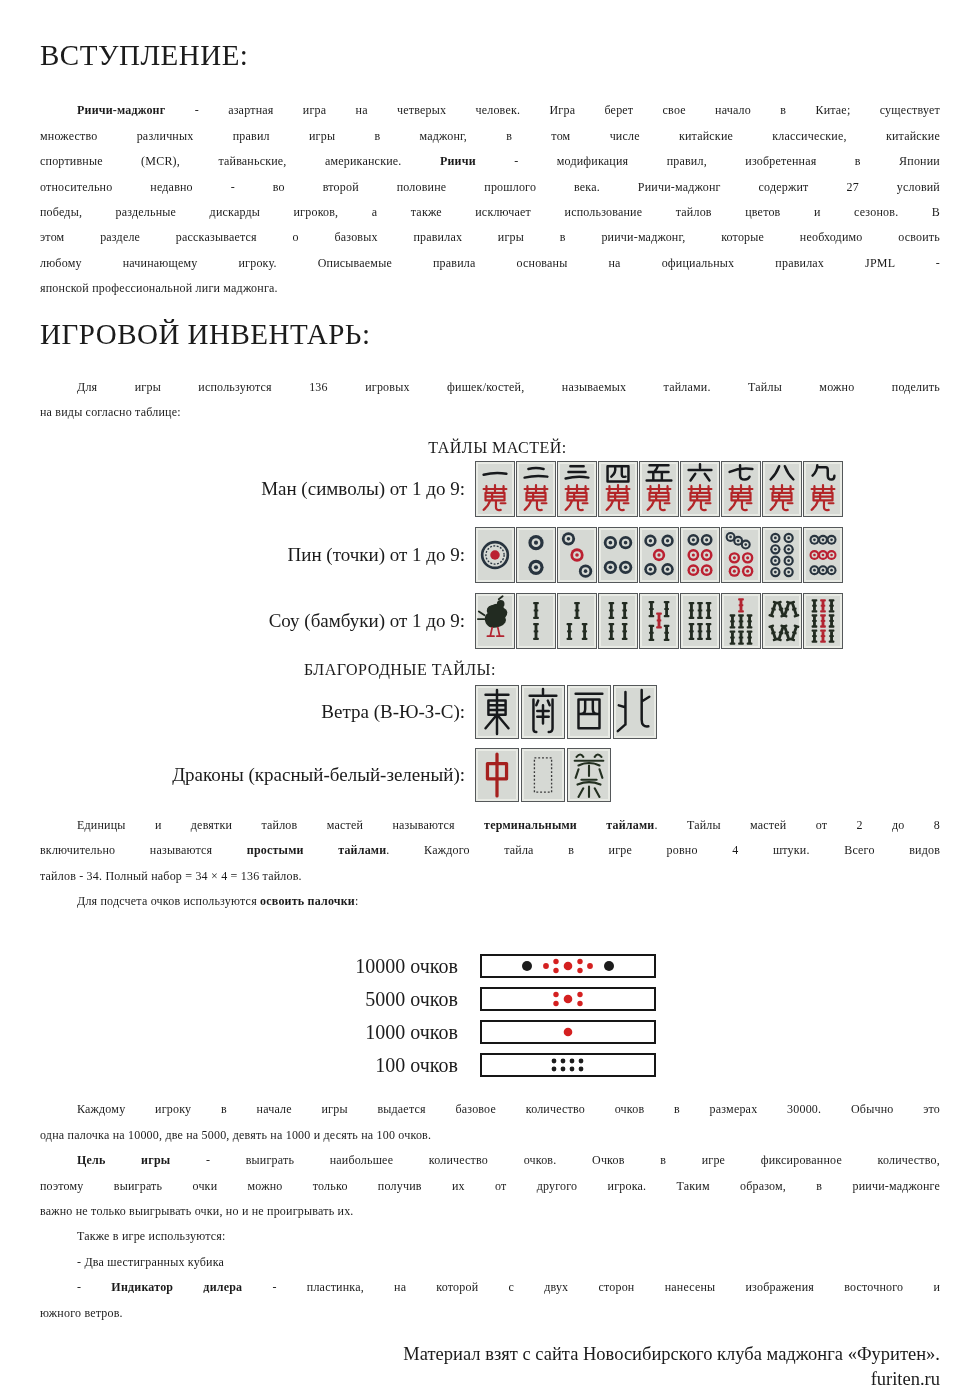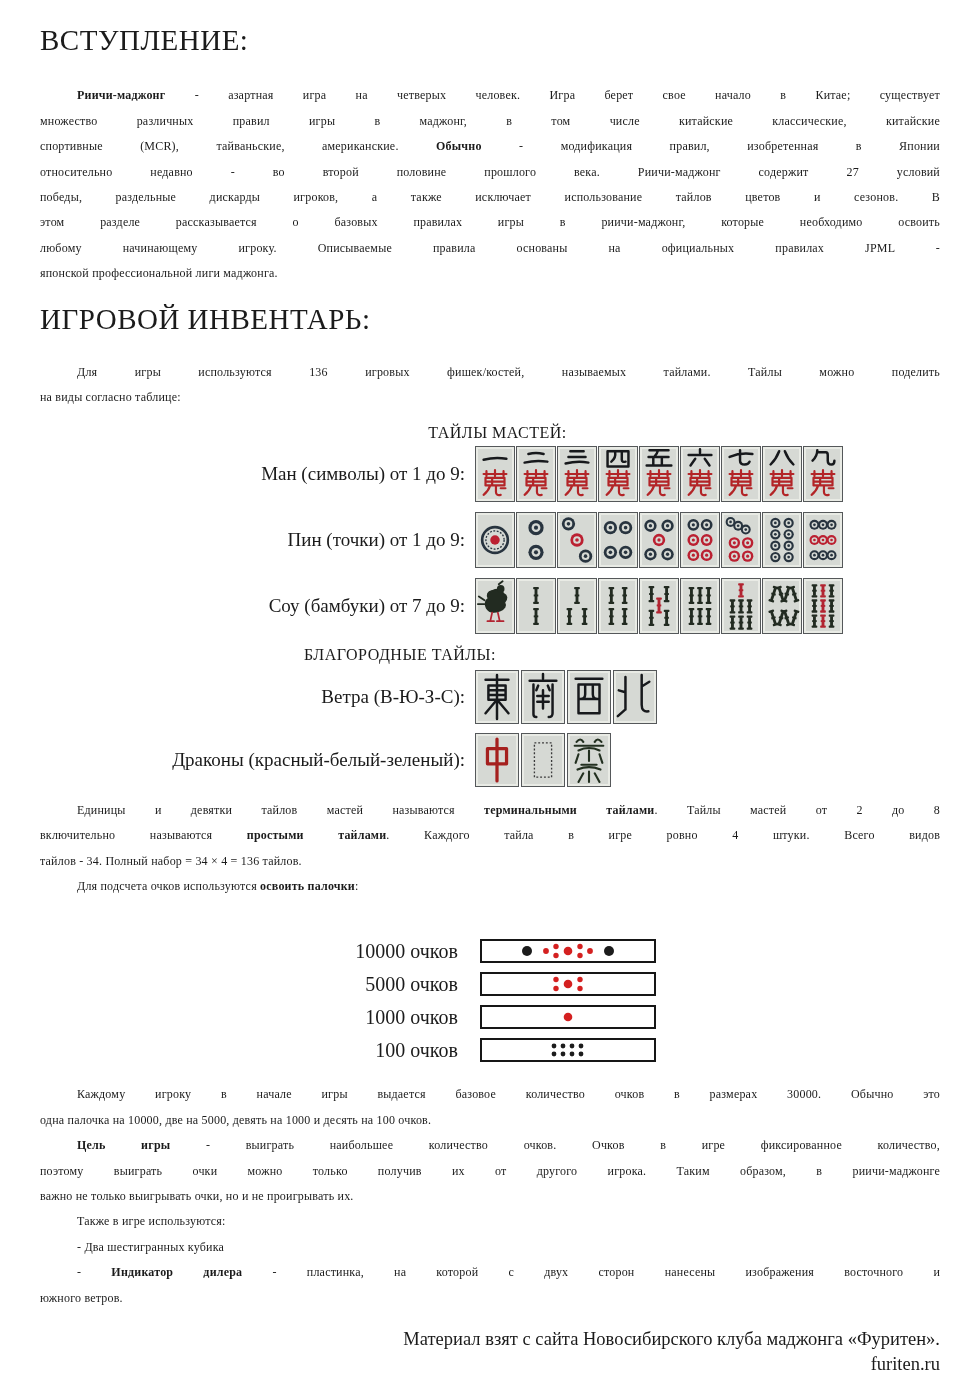--- a/index.html
+++ b/index.html
@@ -1,17 +1,17 @@
 <!DOCTYPE html>
 <html><head>
 <meta charset="utf-8">
 <style>
   html,body{margin:0;padding:0;background:#ffffff;}
   body{width:980px;height:1400px;overflow:hidden;font-family:"Liberation Serif","DejaVu Serif",serif;color:#1b1b1b;}
-  .page{box-sizing:border-box;width:980px;height:1032px;padding:24px 40px 0 40px;}
+  .page{box-sizing:border-box;width:980px;height:1032px;padding:39px 40px 0 40px;}
   h1{font-size:29px;font-weight:normal;margin:0;line-height:1.15;letter-spacing:0.5px;}
   h1.inv{margin-top:16px;}
   .para{font-size:12px;line-height:25.4px;letter-spacing:0.2px;}
   .pline{text-align:justify;text-align-last:justify;white-space:normal;}
   .pline.first{text-indent:37px;}
   .pline.last{text-align:left;text-align-last:auto;}
   .para.intro{margin-top:26px;}
   .para.invp{margin-top:24px;}
   .para.terminal{margin-top:11px;}
   .para.p4a{margin-top:20px;}
@@ -35,21 +35,21 @@
 </style>
 </head>
 <body>
 
 <div class="page">
 
   <h1>ВСТУПЛЕНИЕ:</h1>
   <div class="para intro">
       <div class="pline first"><span style="font-weight: bold;">Риичи-маджонг</span><span> - азартная игра на четверых человек. Игра берет свое начало в Китае; существует</span></div>
       <div class="pline"><span>множество различных правил игры в маджонг, в том числе китайские классические, китайские</span></div>
-      <div class="pline"><span>спортивные (MCR), тайваньские, американские. </span><span style="font-weight: bold;">Обычно</span><span> - модификация правил, изобретенная в Японии</span></div>
+      <div class="pline"><span>спортивные (MCR), тайваньские, американские. </span><span style="font-weight: bold;">Риичи</span><span> - модификация правил, изобретенная в Японии</span></div>
       <div class="pline"><span>относительно недавно - во второй половине прошлого века. Риичи-маджонг содержит 27 условий</span></div>
       <div class="pline"><span>победы, раздельные дискарды игроков, а также исключает использование тайлов цветов и сезонов. В</span></div>
       <div class="pline"><span>этом разделе рассказывается о базовых правилах игры в риичи-маджонг, которые необходимо освоить</span></div>
       <div class="pline"><span>любому начинающему игроку. Описываемые правила основаны на официальных правилах JPML -</span></div>
       <div class="pline last"><span>японской профессиональной лиги маджонга.</span></div>
     </div>
 
   <h1 class="inv">ИГРОВОЙ ИНВЕНТАРЬ:</h1>
   <div class="para invp">
       <div class="pline first"><span>Для игры используются 136 игровых фишек/костей, называемых тайлами. Тайлы можно поделить</span></div>
@@ -251,21 +251,21 @@
             <circle cx="20" cy="44" r="5.2" fill="#28343f"></circle>
             <circle cx="20" cy="44" r="3.016" fill="#d6d9d4"></circle>
             <circle cx="20" cy="44" r="1.4040000000000001" fill="#28343f"></circle>
             <circle cx="29" cy="44" r="5.2" fill="#28343f"></circle>
             <circle cx="29" cy="44" r="3.016" fill="#d6d9d4"></circle>
             <circle cx="29" cy="44" r="1.4040000000000001" fill="#28343f"></circle>
           </svg></div>
       </div>
   </div>
   <div class="tilerow sou">
-    <div class="lbl">Соу (бамбуки) от 7 до 9:</div>
+    <div class="lbl">Соу (бамбуки) от 1 до 9:</div>
     <div class="strip">
         <div class="tile" style="background: rgb(214, 217, 212);"><svg viewBox="0 0 40 56" width="38" height="54">
             <path d="M13,20 Q10,14 17,12 Q26,8 29,15 Q35,18 30,24 Q33,30 25,33 Q15,37 11,30 Q8,24 13,20 Z" fill="#222b21" stroke="#222b21" stroke-width="1.5" stroke-linecap="round" stroke-linejoin="round"></path>
             <circle cx="26" cy="10" r="4" fill="#222b21"></circle>
             <path d="M24,5L28,2" fill="none" stroke="#222b21" stroke-width="2" stroke-linecap="round" stroke-linejoin="round"></path>
             <path d="M9,22L3,18 M9,26L2,26" fill="none" stroke="#222b21" stroke-width="2" stroke-linecap="round" stroke-linejoin="round"></path>
             <path d="M17,35L15,44 M23,35L25,44 M12,44H19 M22,44H29" fill="none" stroke="#b22431" stroke-width="1.8" stroke-linecap="round" stroke-linejoin="round"></path>
           </svg></div>
         <div class="tile" style="background: rgb(214, 217, 212);"><svg viewBox="0 0 40 56" width="38" height="54">
             <g>

